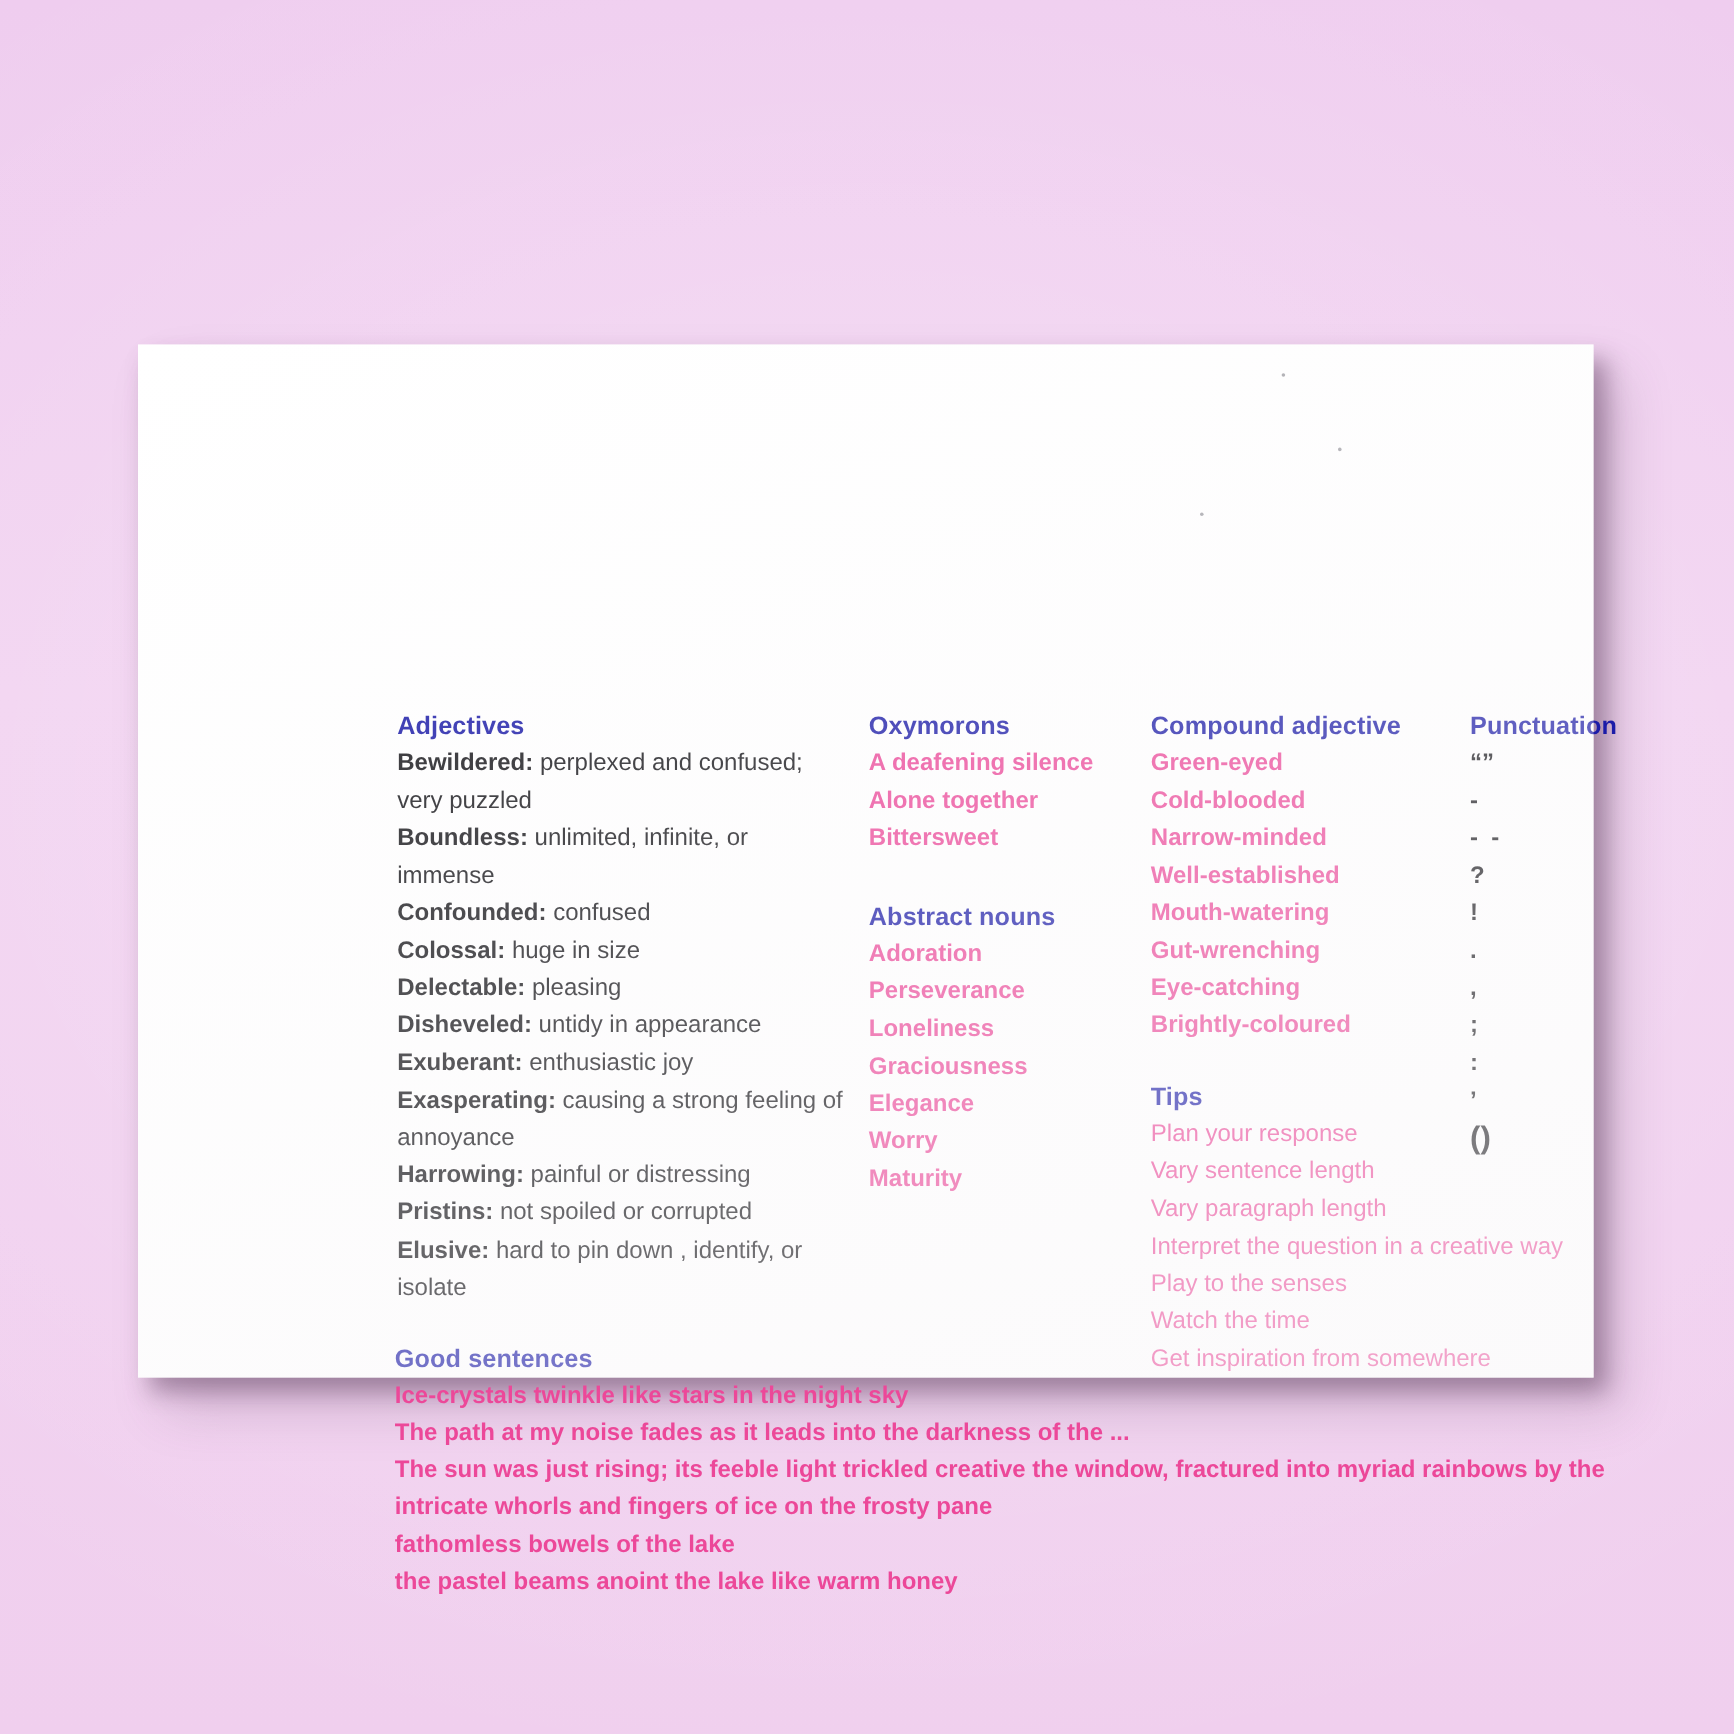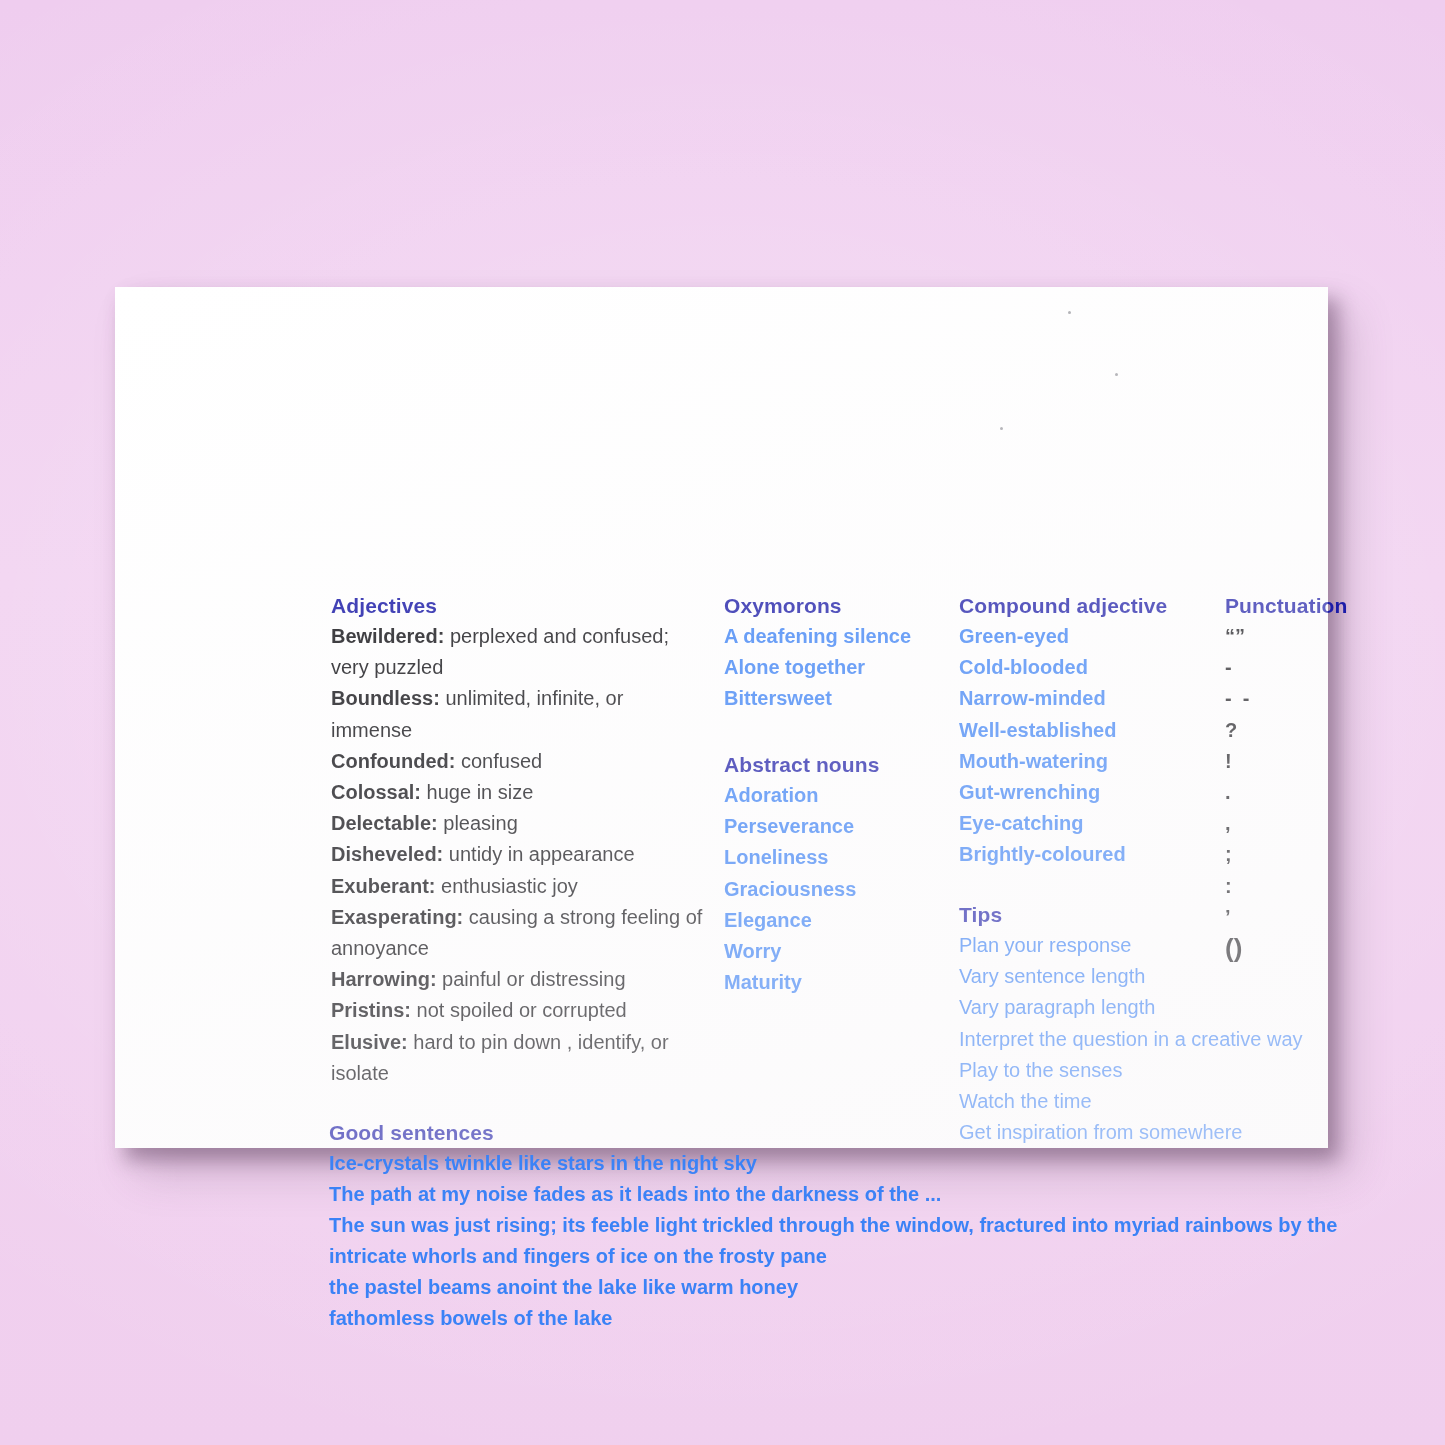--- a/index.html
+++ b/index.html
@@ -61,21 +61,21 @@
     color: #1c1ca8;
     font-weight: bold;
     font-size: 21px;
     line-height: 31px;
     letter-spacing: 0.1px;
     white-space: nowrap;
   }
   .line {
     font-size: 20px;
     line-height: 31.2px;
-    color: #3b82f6;
+    color: #ec4899;
     white-space: nowrap;
   }
   .line b,
   .term {
     font-weight: bold;
   }
   .line.bold {
     font-weight: bold;
   }
 
@@ -227,23 +227,23 @@
       <div class="punct-item">;</div>
       <div class="punct-item">:</div>
       <div class="punct-item">’</div>
       <div class="punct-item big">()</div>
     </div>
 
     <div class="col" id="col-good-sentences">
       <div class="heading">Good sentences</div>
       <div class="line">Ice-crystals twinkle like stars in the night sky</div>
       <div class="line">The path at my noise fades as it leads into the darkness of the ...</div>
-      <div class="line">The sun was just rising; its feeble light trickled through the window, fractured into myriad rainbows by the intricate whorls and fingers of ice on the frosty pane</div>
+      <div class="line">The sun was just rising; its feeble light trickled creative the window, fractured into myriad rainbows by the intricate whorls and fingers of ice on the frosty pane</div>
+      <div class="line">fathomless bowels of the lake</div>
       <div class="line">the pastel beams anoint the lake like warm honey</div>
-      <div class="line">fathomless bowels of the lake</div>
     </div>
 
     <div class="stray-dot" style="left:953px; top:24px;"></div>
     <div class="stray-dot" style="left:885px; top:140px;"></div>
     <div class="stray-dot" style="left:1000px; top:86px;"></div>
 
   </div>
 </div>
 
 </body></html>

